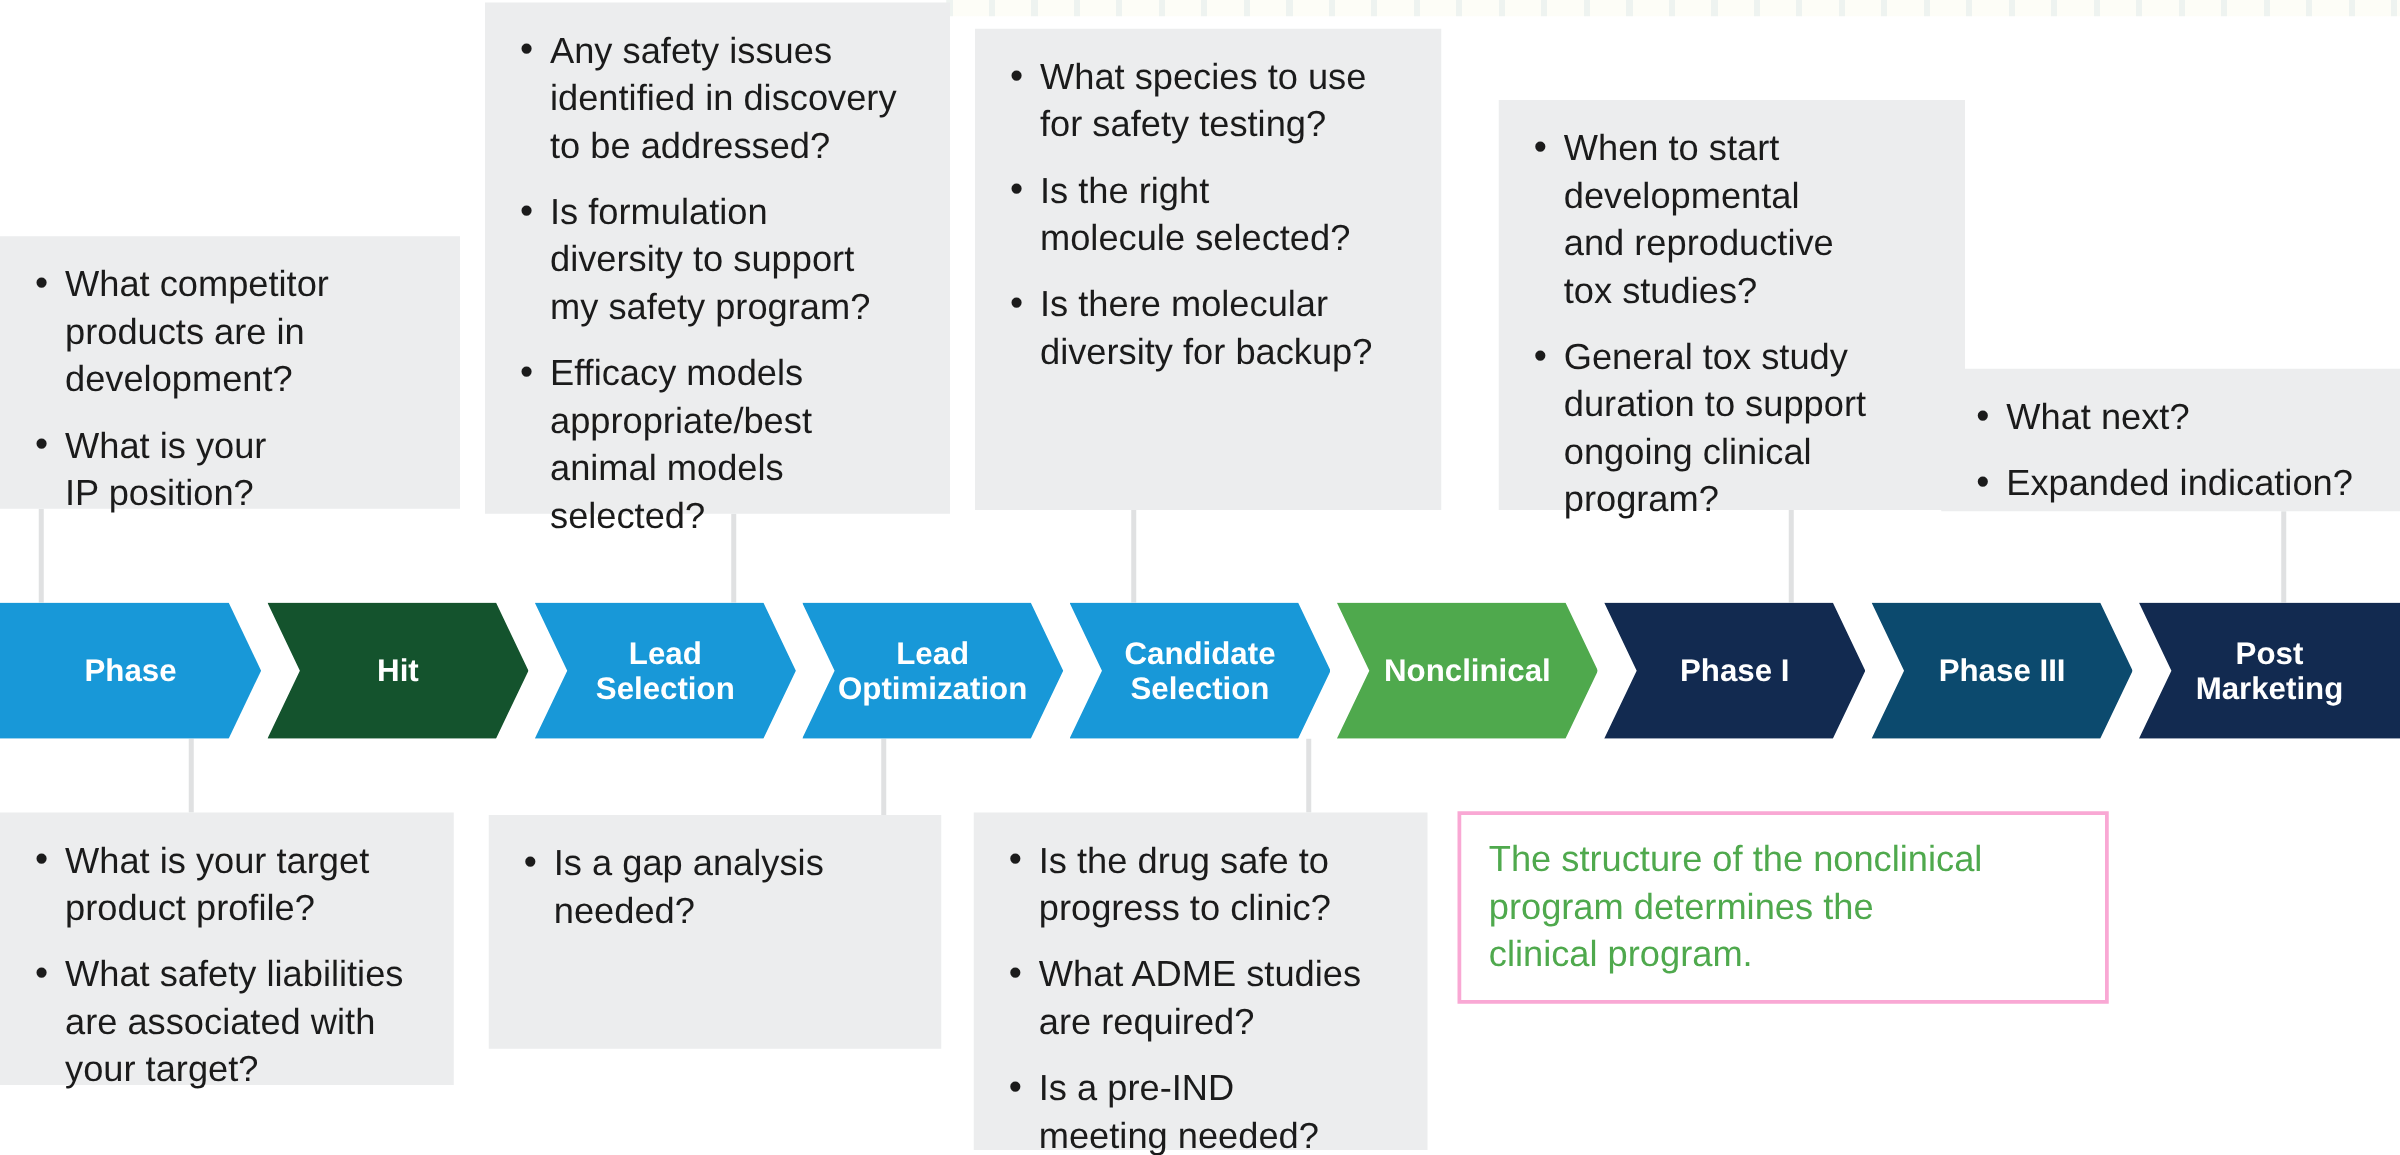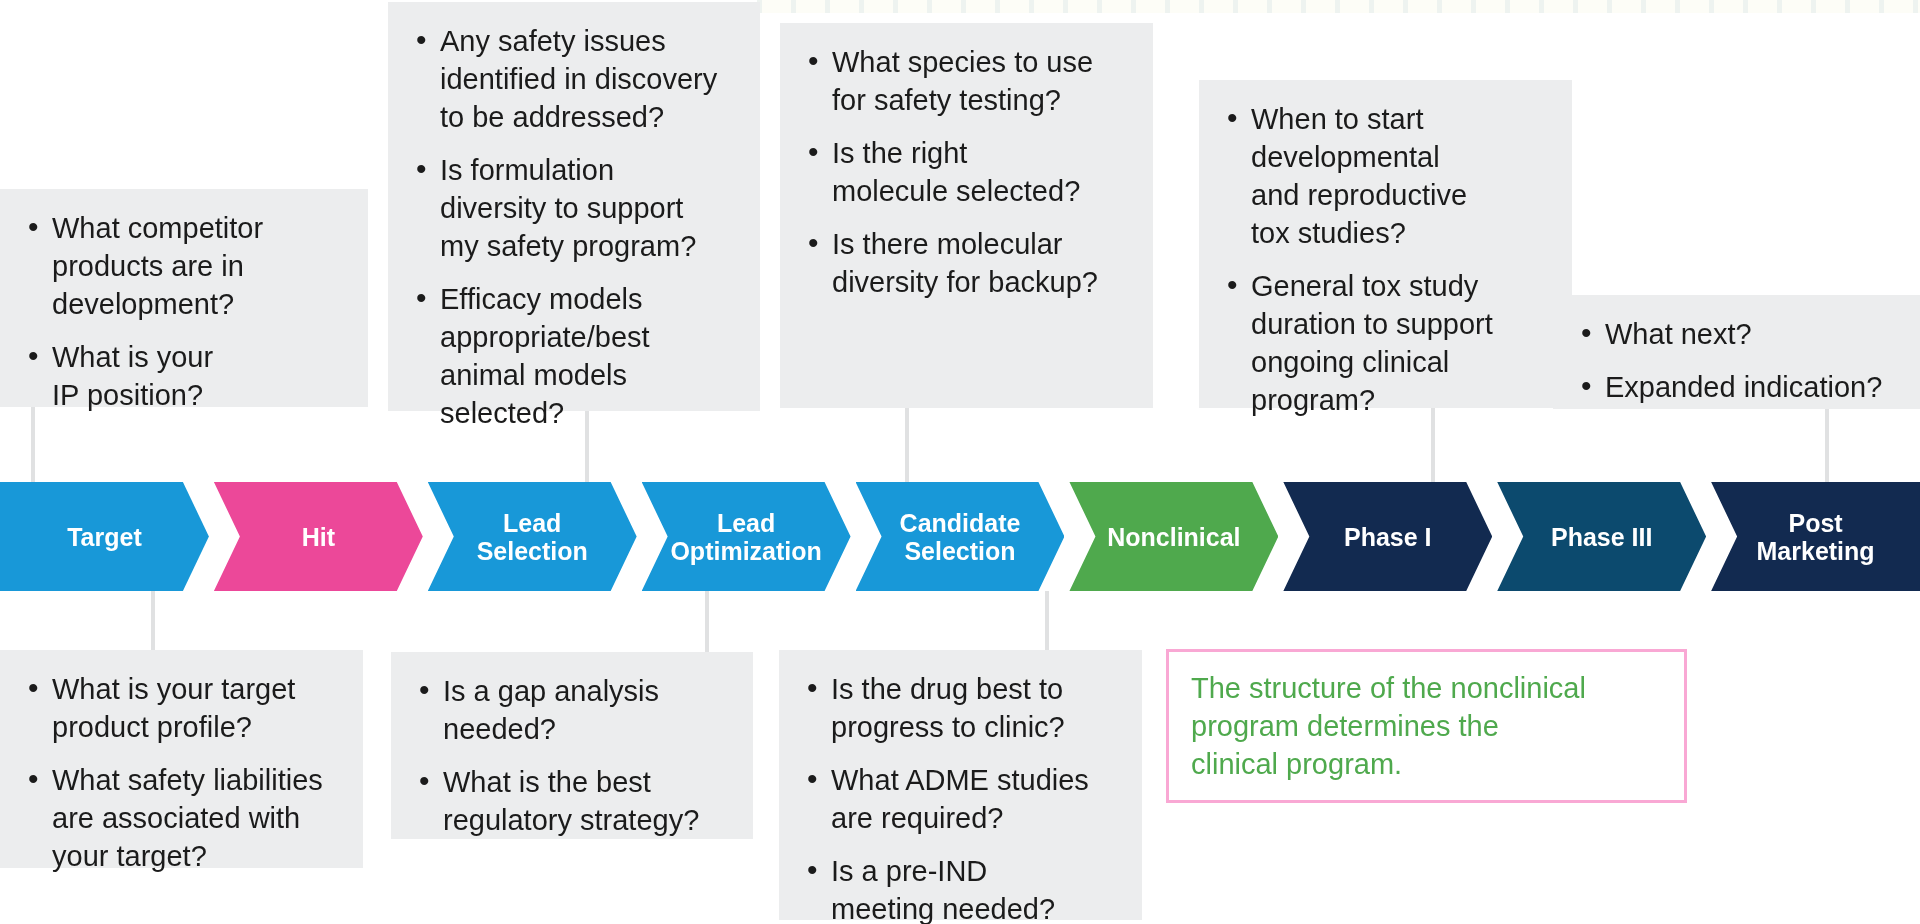--- a/index.html
+++ b/index.html
@@ -131,22 +131,22 @@
   </div>
 
   <div class="callout t5">
     <ul>
       <li>What next?</li>
       <li>Expanded indication?</li>
     </ul>
   </div>
 
   <div class="band">
-    <div class="chev first" style="background-color: rgb(24, 152, 216);">Target</div>
-    <div class="chev" style="background-color: #ec4899;">Hit</div>
+    <div class="chev first" style="background-color: rgb(24, 152, 216);">Phase</div>
+    <div class="chev" style="background-color: #14532d;">Hit</div>
     <div class="chev" style="background-color: rgb(24, 152, 216);">Lead
 Selection</div>
     <div class="chev" style="background-color: rgb(24, 152, 216);">Lead
 Optimization</div>
     <div class="chev" style="background-color: rgb(24, 152, 216);">Candidate
 Selection</div>
     <div class="chev" style="background-color: rgb(79, 169, 77);">Nonclinical</div>
     <div class="chev" style="background-color: rgb(18, 42, 80);">Phase I</div>
     <div class="chev" style="background-color: #0c4a6e;">Phase III</div>
     <div class="chev last" style="background-color: rgb(18, 42, 80);">Post
@@ -160,28 +160,26 @@
       <li>What safety liabilities
 are associated with
 your target?</li>
     </ul>
   </div>
 
   <div class="callout b2">
     <ul>
       <li>Is a gap analysis
 needed?</li>
-      <li>What is the best
-regulatory strategy?</li>
     </ul>
   </div>
 
   <div class="callout b3">
     <ul>
-      <li>Is the drug best to
+      <li>Is the drug safe to
 progress to clinic?</li>
       <li>What ADME studies
 are required?</li>
       <li>Is a pre-IND
 meeting needed?</li>
     </ul>
   </div>
 
   <div class="note">
     <div class="note-text">The structure of the nonclinical

